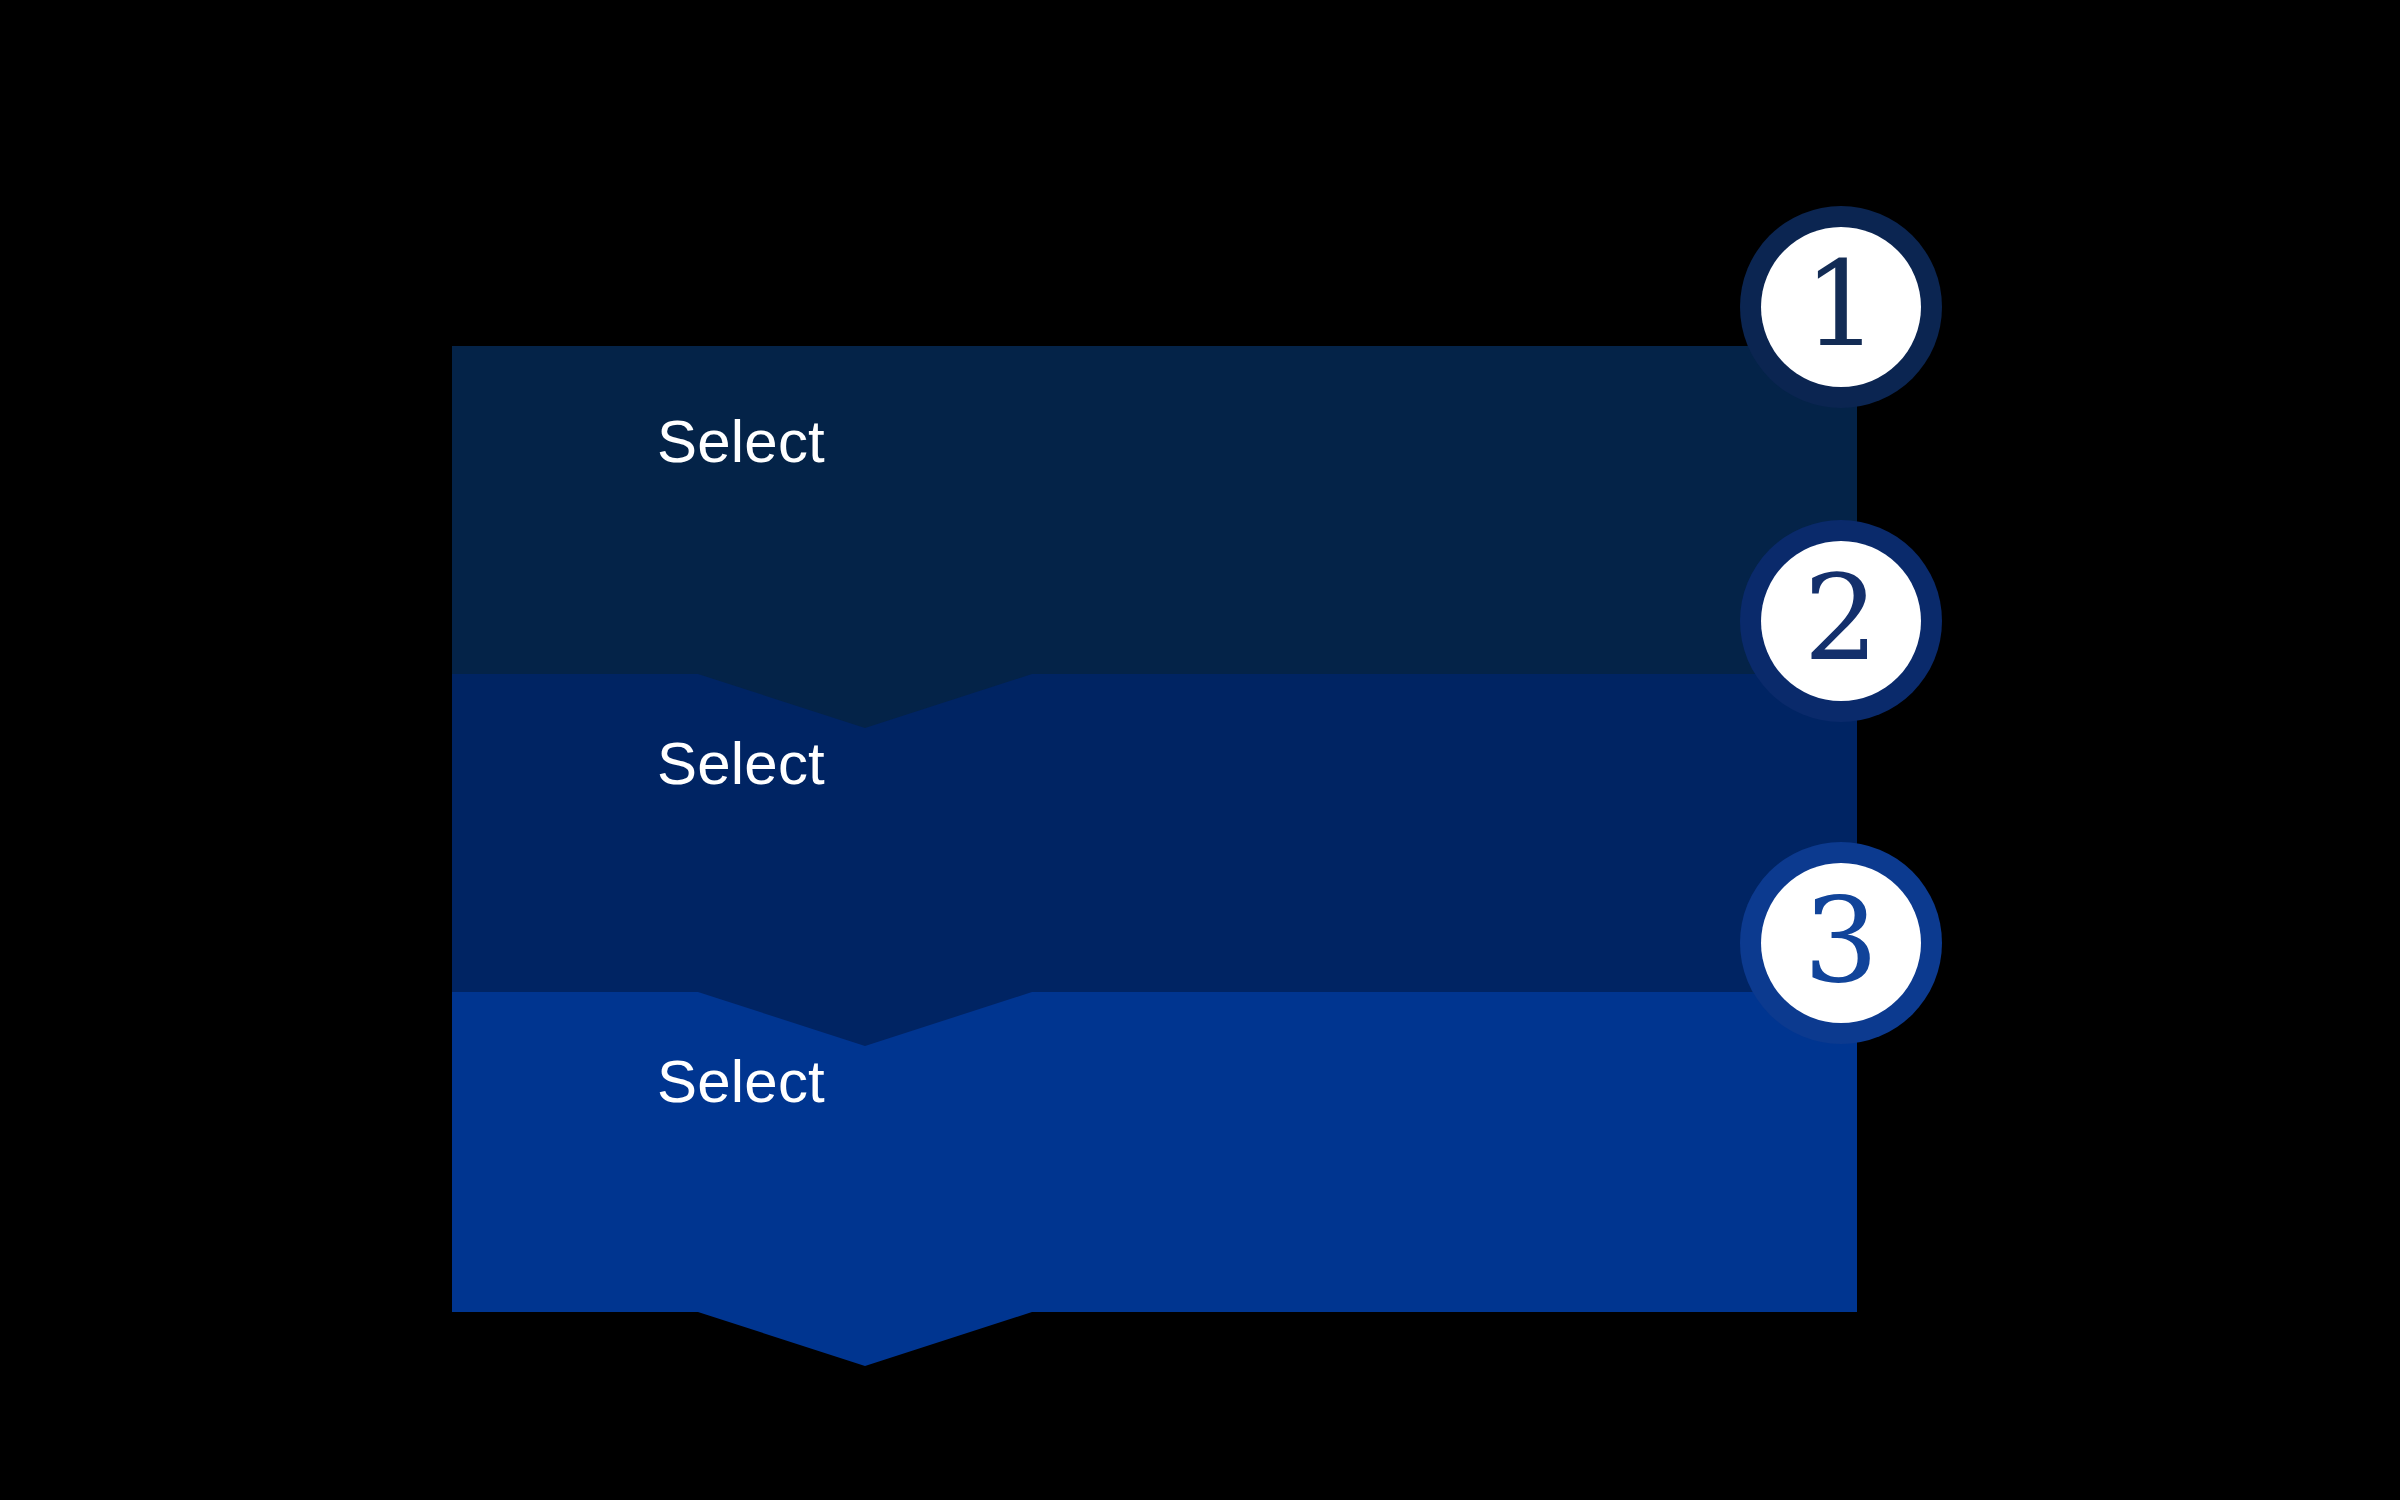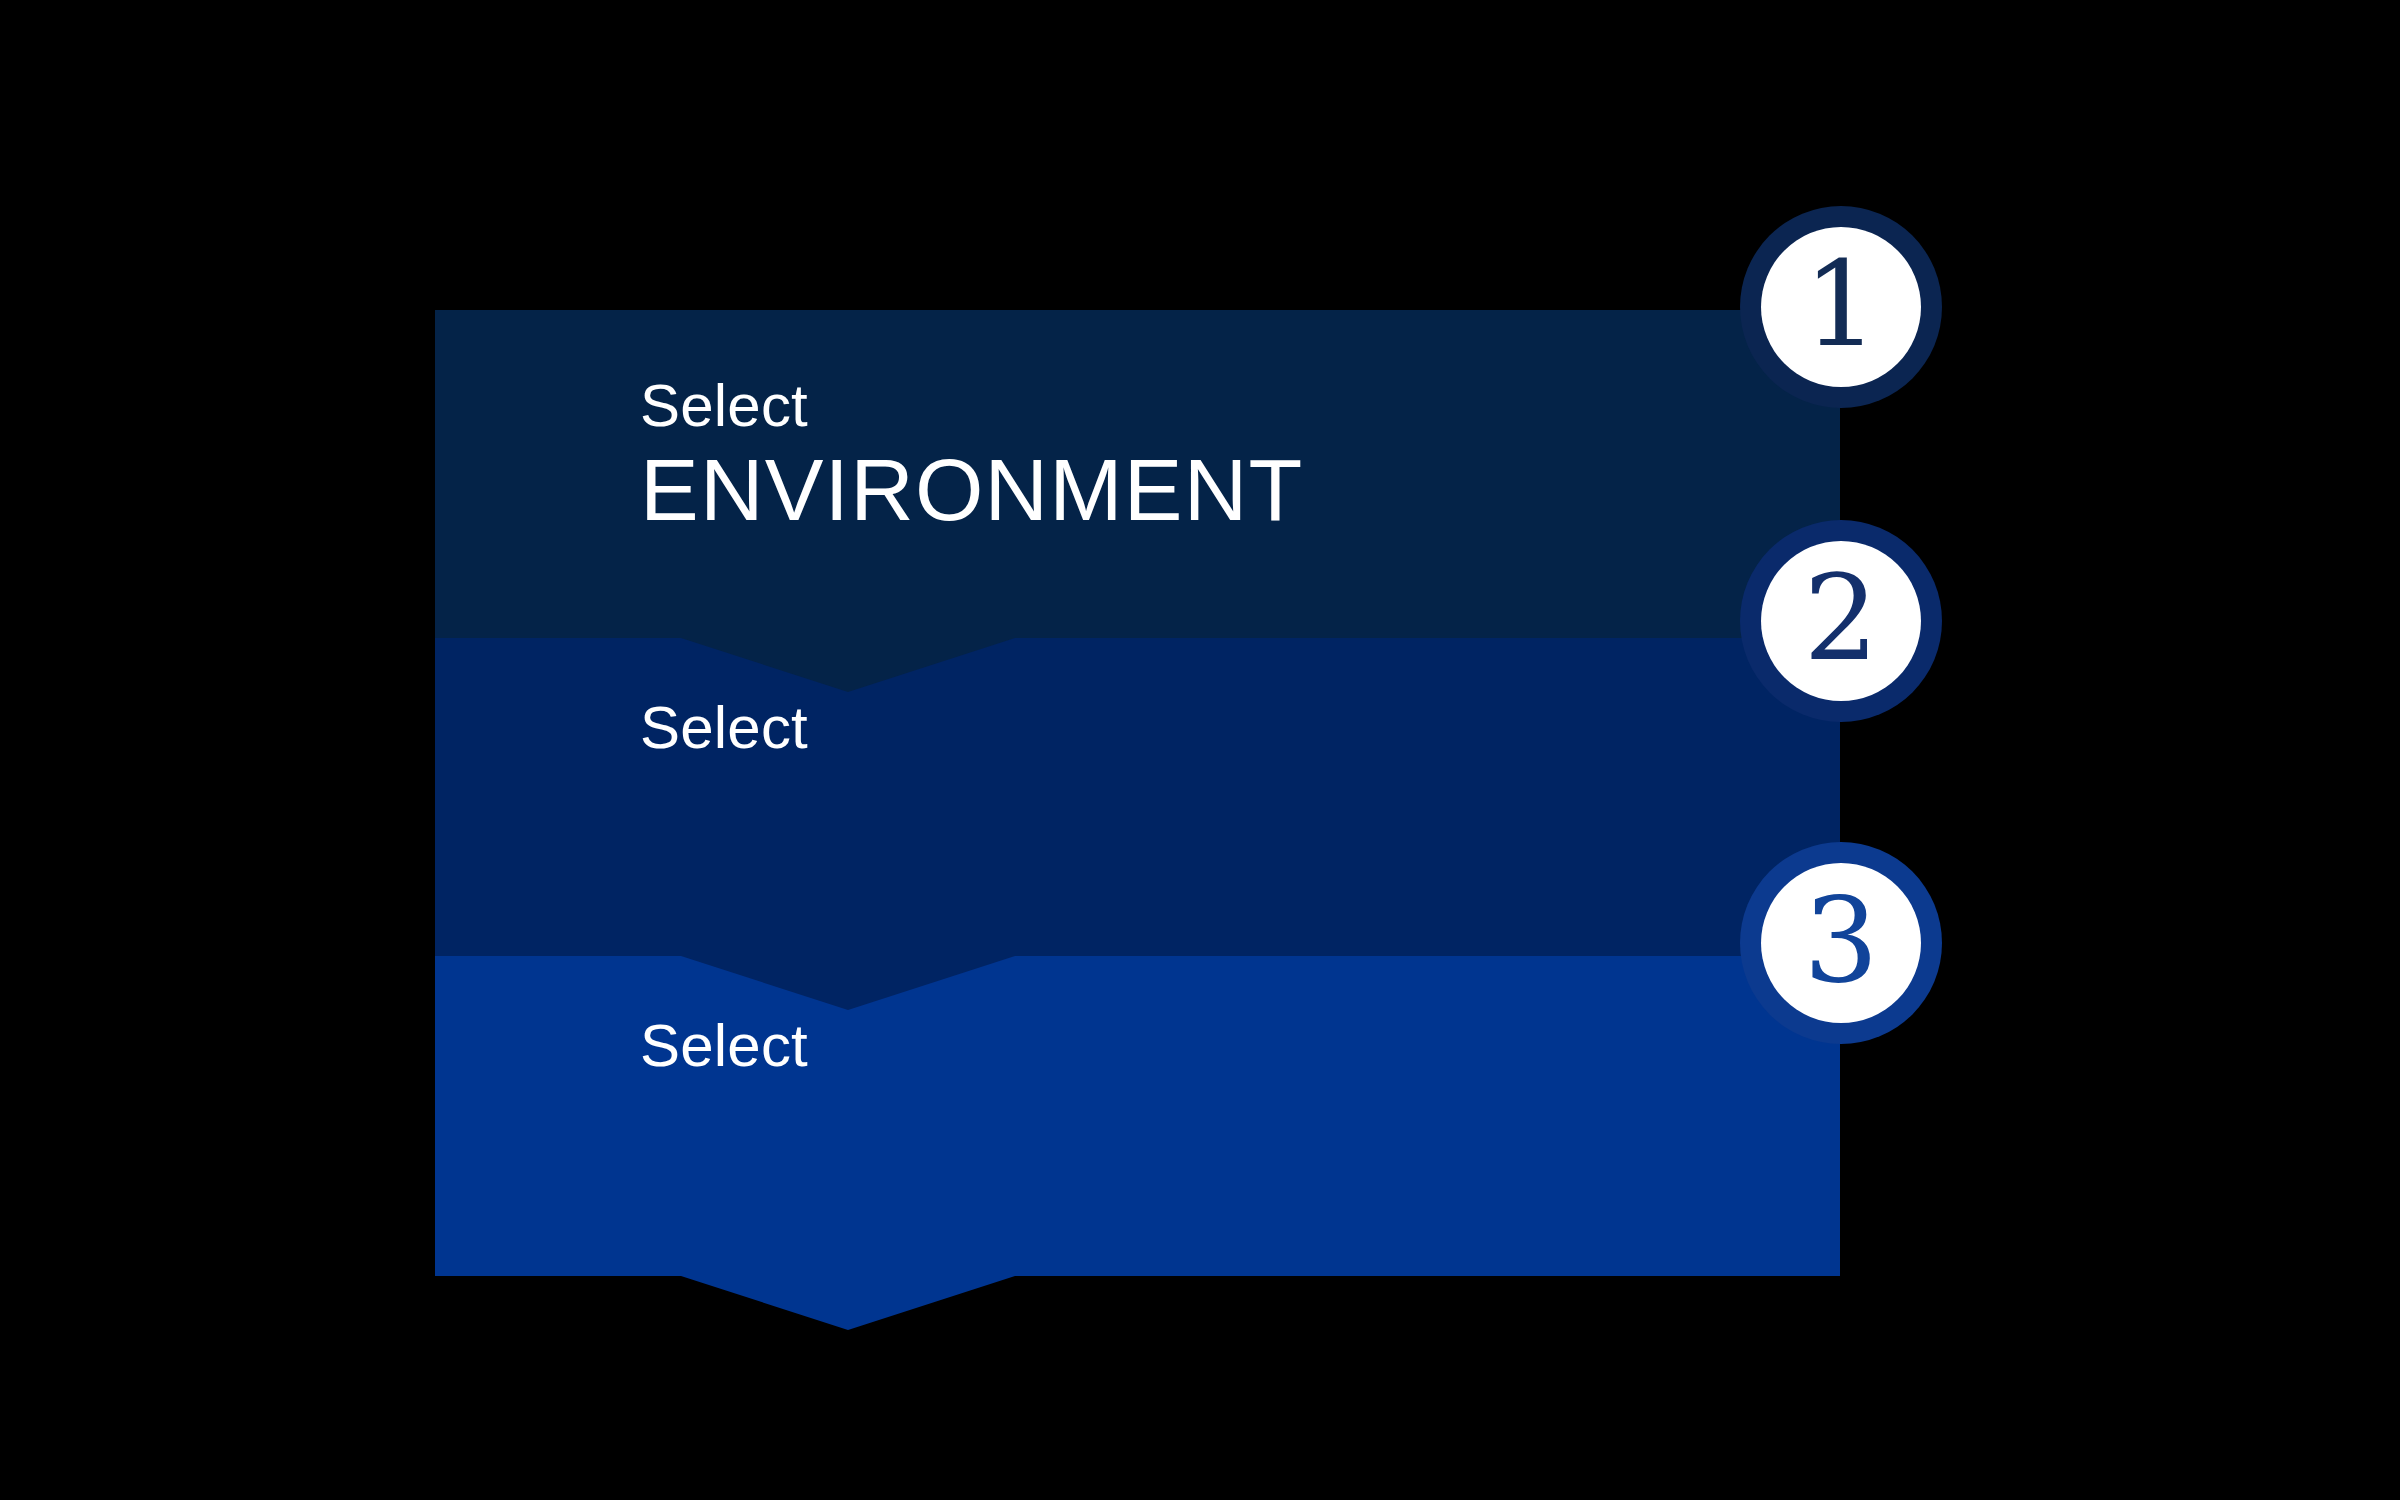--- a/index.html
+++ b/index.html
@@ -28,22 +28,23 @@
   .band-stack {
     position: absolute;
     left: 435px;
     top: 310px;
     width: 1405px;
     height: 1020px;
   }
 
   .band {
     position: absolute;
-    left: 0;
+    left: 17px;
     width: 1405px;
+    margin-top: 36px;
   }
 
   
   .band-1 { top: 0px;   height: 382px; z-index: 3; }
   .band-2 { top: 318px; height: 382px; z-index: 2; }
   .band-3 { top: 636px; height: 384px; z-index: 1; }
 
   .band-shape {
     position: absolute;
     left: 0; top: 0;
@@ -114,21 +115,20 @@
   <div class="band-stack">
 
     <div class="band band-1">
       <div class="band-shape">
         <svg viewBox="0 0 1405 382" preserveAspectRatio="none" aria-hidden="true">
           <path id="shape1" d="M0,0 H1405 V328 H580 L413,382 L246,328 H0 Z" fill="#042348"></path>
         </svg>
       </div>
       <div class="band-text">
         <div class="band-kicker">Select</div>
-        <div class="band-title">ENVIRONMENT</div>
       </div>
     </div>
 
     <div class="band band-2">
       <div class="band-shape">
         <svg viewBox="0 0 1405 382" preserveAspectRatio="none" aria-hidden="true">
           <path id="shape2" d="M0,0 H1405 V328 H580 L413,382 L246,328 H0 Z" fill="#002463"></path>
         </svg>
       </div>
       <div class="band-text">

